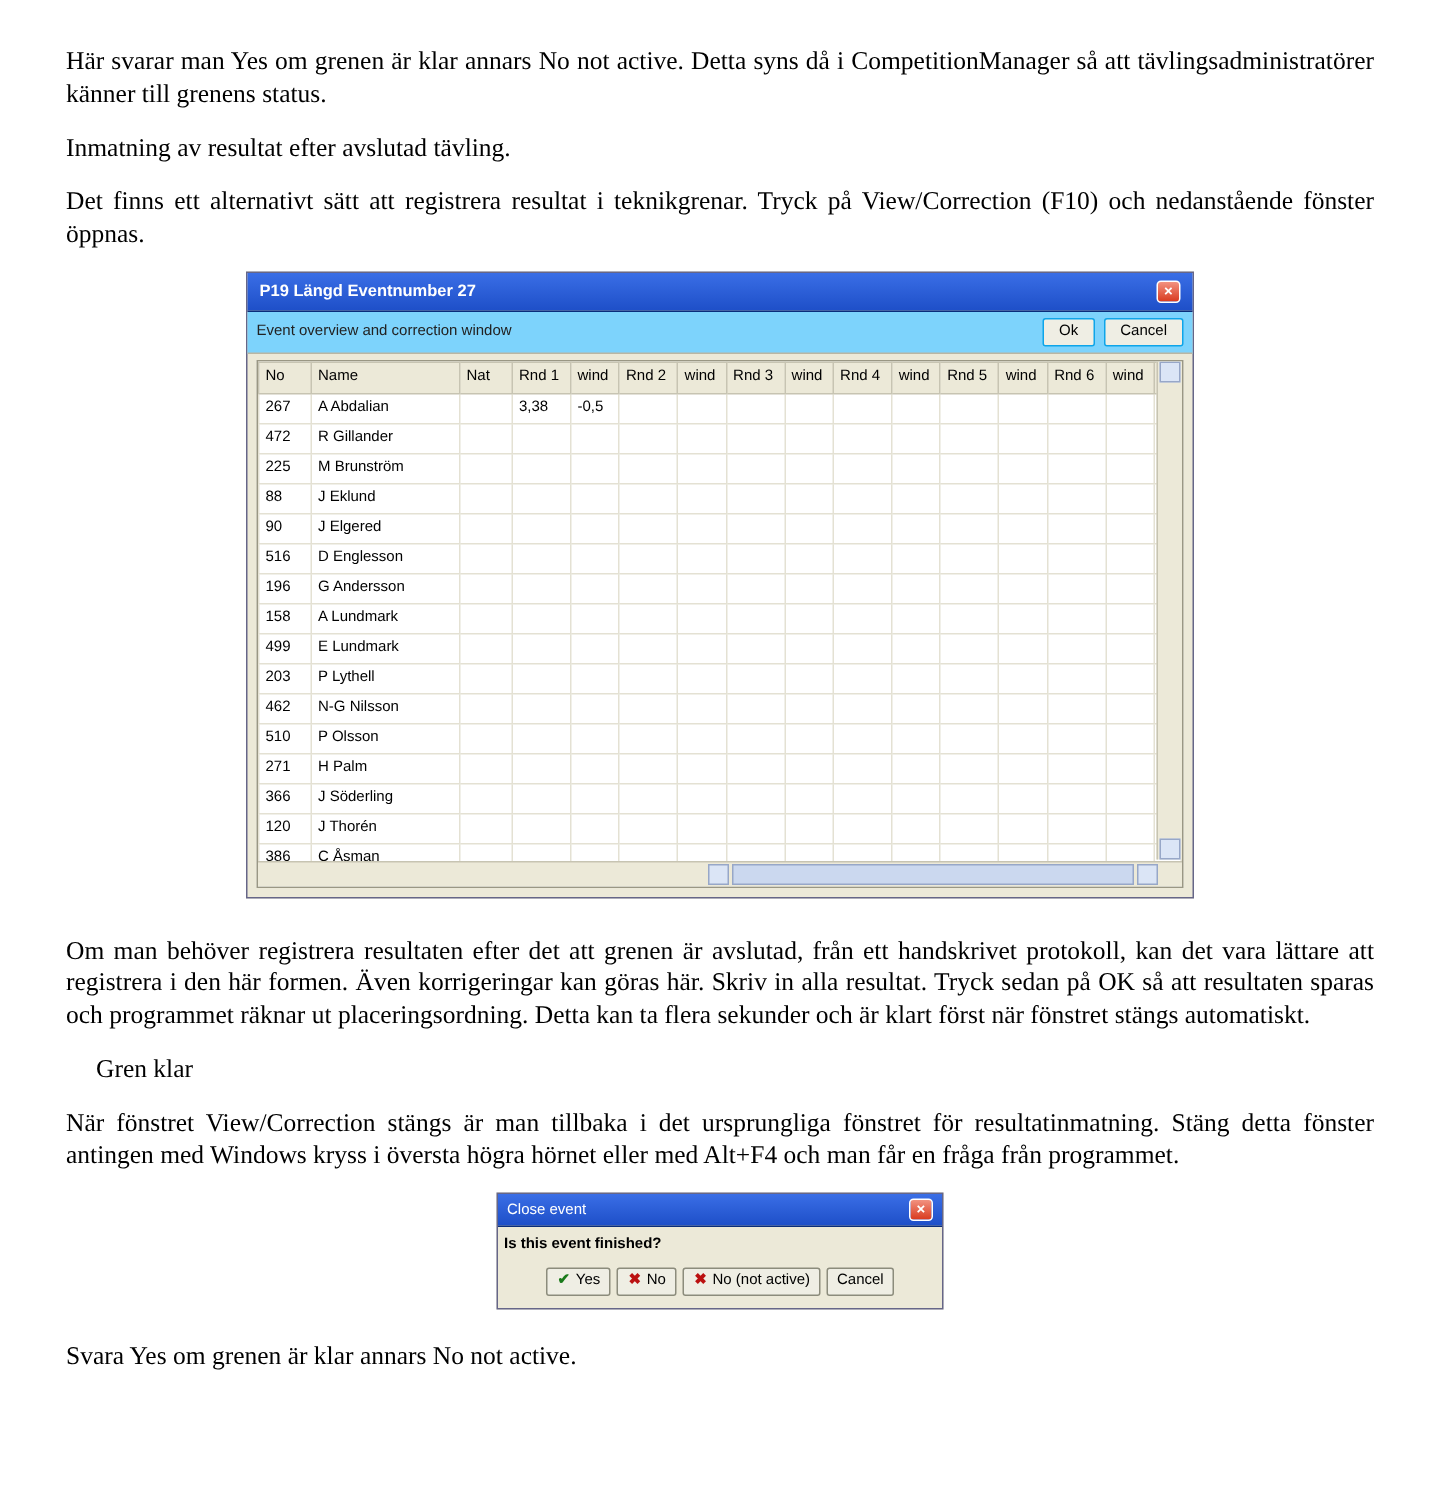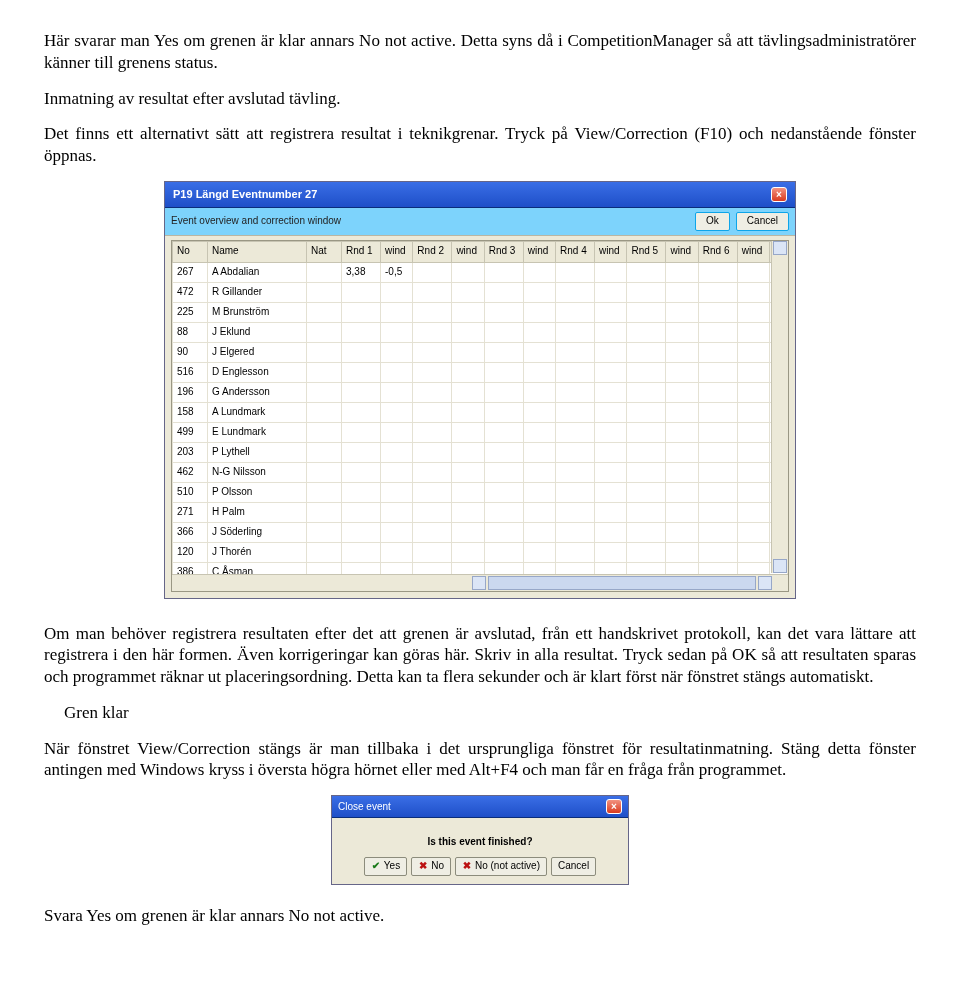--- a/index.html
+++ b/index.html
@@ -137,22 +137,22 @@
     color: #fff;
     font-size: 10px;
     padding: 3px 6px;
     display: flex;
     align-items: flex-end;
     border-bottom: 1px solid #0a2d7a;
   }
   .s2-title-text { flex: 1; }
   .s2-q {
     font-weight: bold;
-    text-align: center;
-    padding: 18px 4px 4px;
+    text-align: left;
+    padding: 6px 4px 4px;
     font-size: 10px;
   }
   .s2-btns {
     display: flex;
     gap: 4px;
     padding: 4px 6px 8px;
     justify-content: center;
   }
   .s2-btn {
     background: #efeee4;

